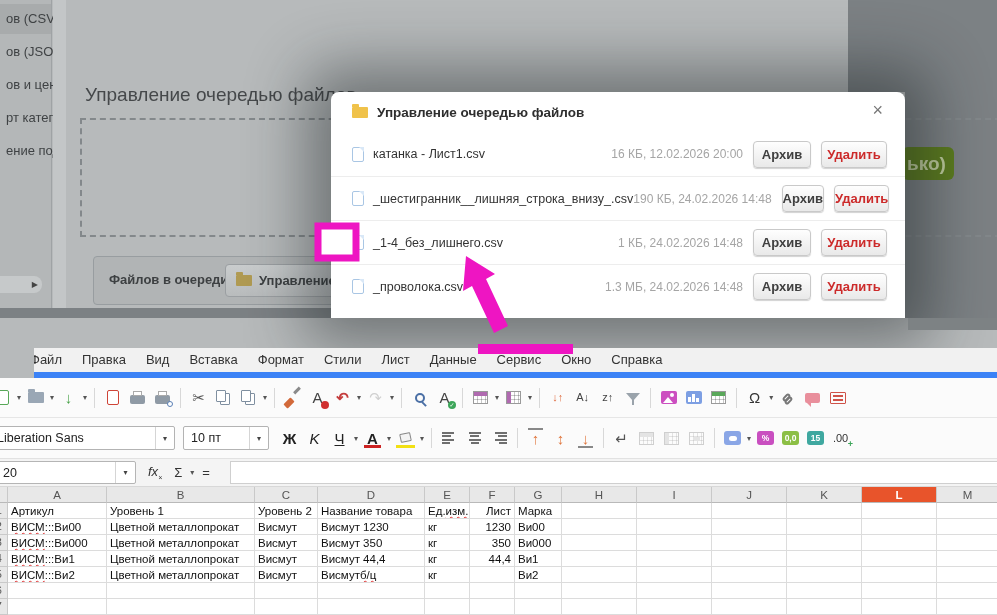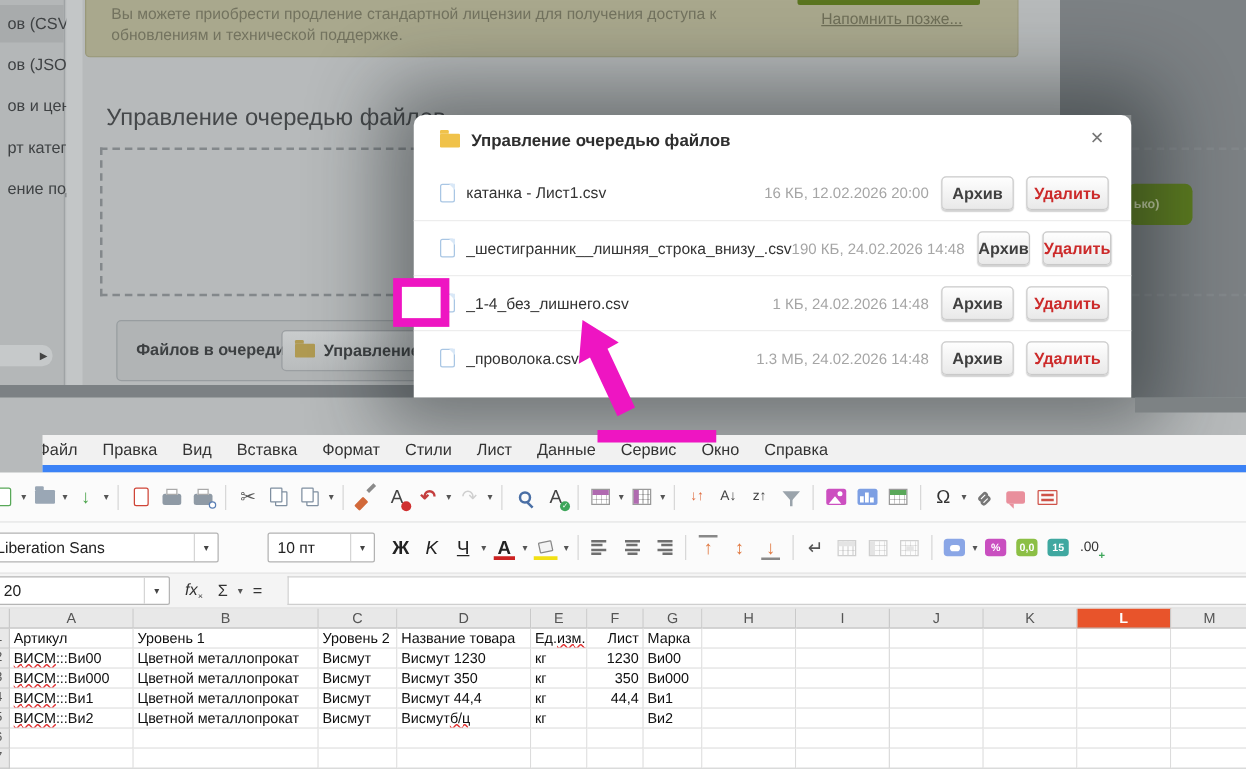--- a/index.html
+++ b/index.html
@@ -16,21 +16,21 @@
   .bx-toggle{left:0;top:276px;width:42px;height:17px;background:#c6c9ca;border-radius:0 8px 8px 0;
              display:flex;align-items:center;justify-content:flex-end;padding-right:4px;font-size:8px;color:#444;}
   .bx-banner{left:68px;top:0;width:747px;height:46px;background:#a9a88d;border:1px solid #99987a;border-top:none;border-radius:0 0 4px 4px;}
   .bx-banner-t{position:absolute;left:20px;font-size:12.5px;color:#73735f;white-space:nowrap;}
   .bx-green-remnant{position:absolute;left:569px;top:0;width:146px;height:4px;background:#5b7520;border-radius:0 0 2px 2px;}
   .bx-remind{position:absolute;left:588px;top:8px;font-size:12.5px;color:#6f6f58;text-decoration:underline;white-space:nowrap;}
   .bx-heading{left:85px;top:84px;font-size:19px;font-weight:500;color:#45484a;white-space:nowrap;}
   .bx-dark{background:#7c8184;}
   .bx-dashed{left:80px;top:118px;width:921px;height:119px;border:2px dashed #83888b;border-right:none;}
   .bx-greenbtn{left:902px;top:147px;width:52px;height:33px;background:#5c7c1e;border-radius:6px;
-               color:#c2cf9e;font-size:10px;font-weight:bold;display:flex;align-items:center;padding-left:5px;}
+               color:#c2cf9e;font-size:19px;font-weight:bold;display:flex;align-items:center;padding-left:5px;}
   .bx-queue{left:93px;top:256px;width:562px;height:49px;background:#b1b4b5;border:1px solid #989da0;border-radius:4px;}
   .bx-queue-label{position:absolute;left:15px;top:15px;font-size:13px;font-weight:bold;color:#3d4042;white-space:nowrap;}
   .bx-queue-count{color:#3b6ca8;}
   .bx-manage{position:absolute;left:131px;top:7px;width:195px;height:33px;background:linear-gradient(#c9cccd,#b9bcbd);
              border:1px solid #9b9fa2;border-radius:4px;display:flex;align-items:center;gap:7px;padding-left:10px;
              font-size:13px;font-weight:bold;color:#3d4042;white-space:nowrap;overflow:hidden;}
 
   .folder-ic{position:relative;display:inline-block;width:16px;height:11px;border-radius:1px;}
   .folder-ic::before{content:"";position:absolute;left:0;top:-3px;width:7px;height:3px;background:inherit;border-radius:1px 1px 0 0;}
 
@@ -63,21 +63,21 @@
   .menu-item{padding:5px 10px;font-size:13px;color:#333;white-space:nowrap;}
   .calc-tb{left:0;width:997px;background:#fbfbfb;display:flex;align-items:center;overflow:hidden;}
   .tb1{top:378px;height:40px;border-bottom:1px solid #e6e6e6;}
   .tb2{top:418px;height:41px;border-bottom:1px solid #e2e2e2;}
   .ico{position:relative;display:flex;align-items:center;justify-content:center;width:25px;height:26px;flex:0 0 auto;}
   .icwrap{display:flex;align-items:center;flex:0 0 auto;}
   .dd{font-size:8px;color:#555;margin:0 2px;flex:0 0 auto;}
   .tbsep{width:1px;height:20px;background:#d8d8d8;margin:0 5px;flex:0 0 auto;}
   .glyph{font-size:15px;line-height:1;}
   .combo{height:24px;background:#fff;border:1px solid #b3b3b3;border-radius:2px;display:flex;align-items:center;
-         font-size:12.5px;color:#222;flex:0 0 auto;margin-right:8px;overflow:hidden;margin-left:31px;}
+         font-size:12.5px;color:#222;flex:0 0 auto;margin-right:8px;overflow:hidden;}
   .combo .cval{flex:1;padding-left:7px;white-space:nowrap;overflow:hidden;}
   .combo .cdd{width:19px;align-self:stretch;display:flex;align-items:center;justify-content:center;
               border-left:1px solid #d5d5d5;font-size:8px;color:#444;}
   .badge{width:17px;height:14px;border-radius:3px;display:flex;align-items:center;justify-content:center;
          color:#fff;font-size:8.5px;font-weight:bold;}
   .alines{width:15px;height:12px;display:flex;flex-direction:column;justify-content:space-between;}
   .alines i{height:2px;background:#6f6f6f;display:block;}
   .sq{text-decoration:underline;text-decoration-style:wavy;text-decoration-color:#e03030;text-decoration-thickness:1px;text-align:center;}
 
   .calc-fbar{left:0;top:459px;width:997px;height:28px;background:#f4f4f4;border-bottom:1px solid #d8d8d8;
@@ -112,26 +112,20 @@
   </div>
   <div id="sidebar-items">
       <div class="abs bx-side-item" style="top: 11px;">ов (CSV)</div>
       <div class="abs bx-side-item" style="top: 44px;">ов (JSON</div>
       <div class="abs bx-side-item" style="top: 77px;">ов и цен</div>
       <div class="abs bx-side-item" style="top: 110px;">рт катего</div>
       <div class="abs bx-side-item" style="top: 143px;">ение под</div>
     </div>
   <div class="abs bx-gutter"></div>
 
-  <div class="abs bx-banner">
-    <div class="bx-banner-t" style="top:4px">Вы можете приобрести продление стандартной лицензии для получения доступа к</div>
-    <div class="bx-banner-t" style="top:21px">обновлениям и технической поддержке.</div>
-    <div class="bx-green-remnant"></div>
-    <a class="bx-remind">Напомнить позже...</a>
-  </div>
 
   <div class="abs bx-heading">Управление очередью файлов</div>
 
   <div class="abs bx-dark" style="left:905px;top:0;width:92px;height:318px"></div>
   <div class="abs bx-dark" style="left:848px;top:0;width:58px;height:92px"></div>
   <div class="abs bx-dark" style="left:0;top:308px;width:997px;height:10px"></div>
 
   <div class="abs bx-dashed"></div>
   <div class="abs bx-greenbtn">ько)</div>
 

